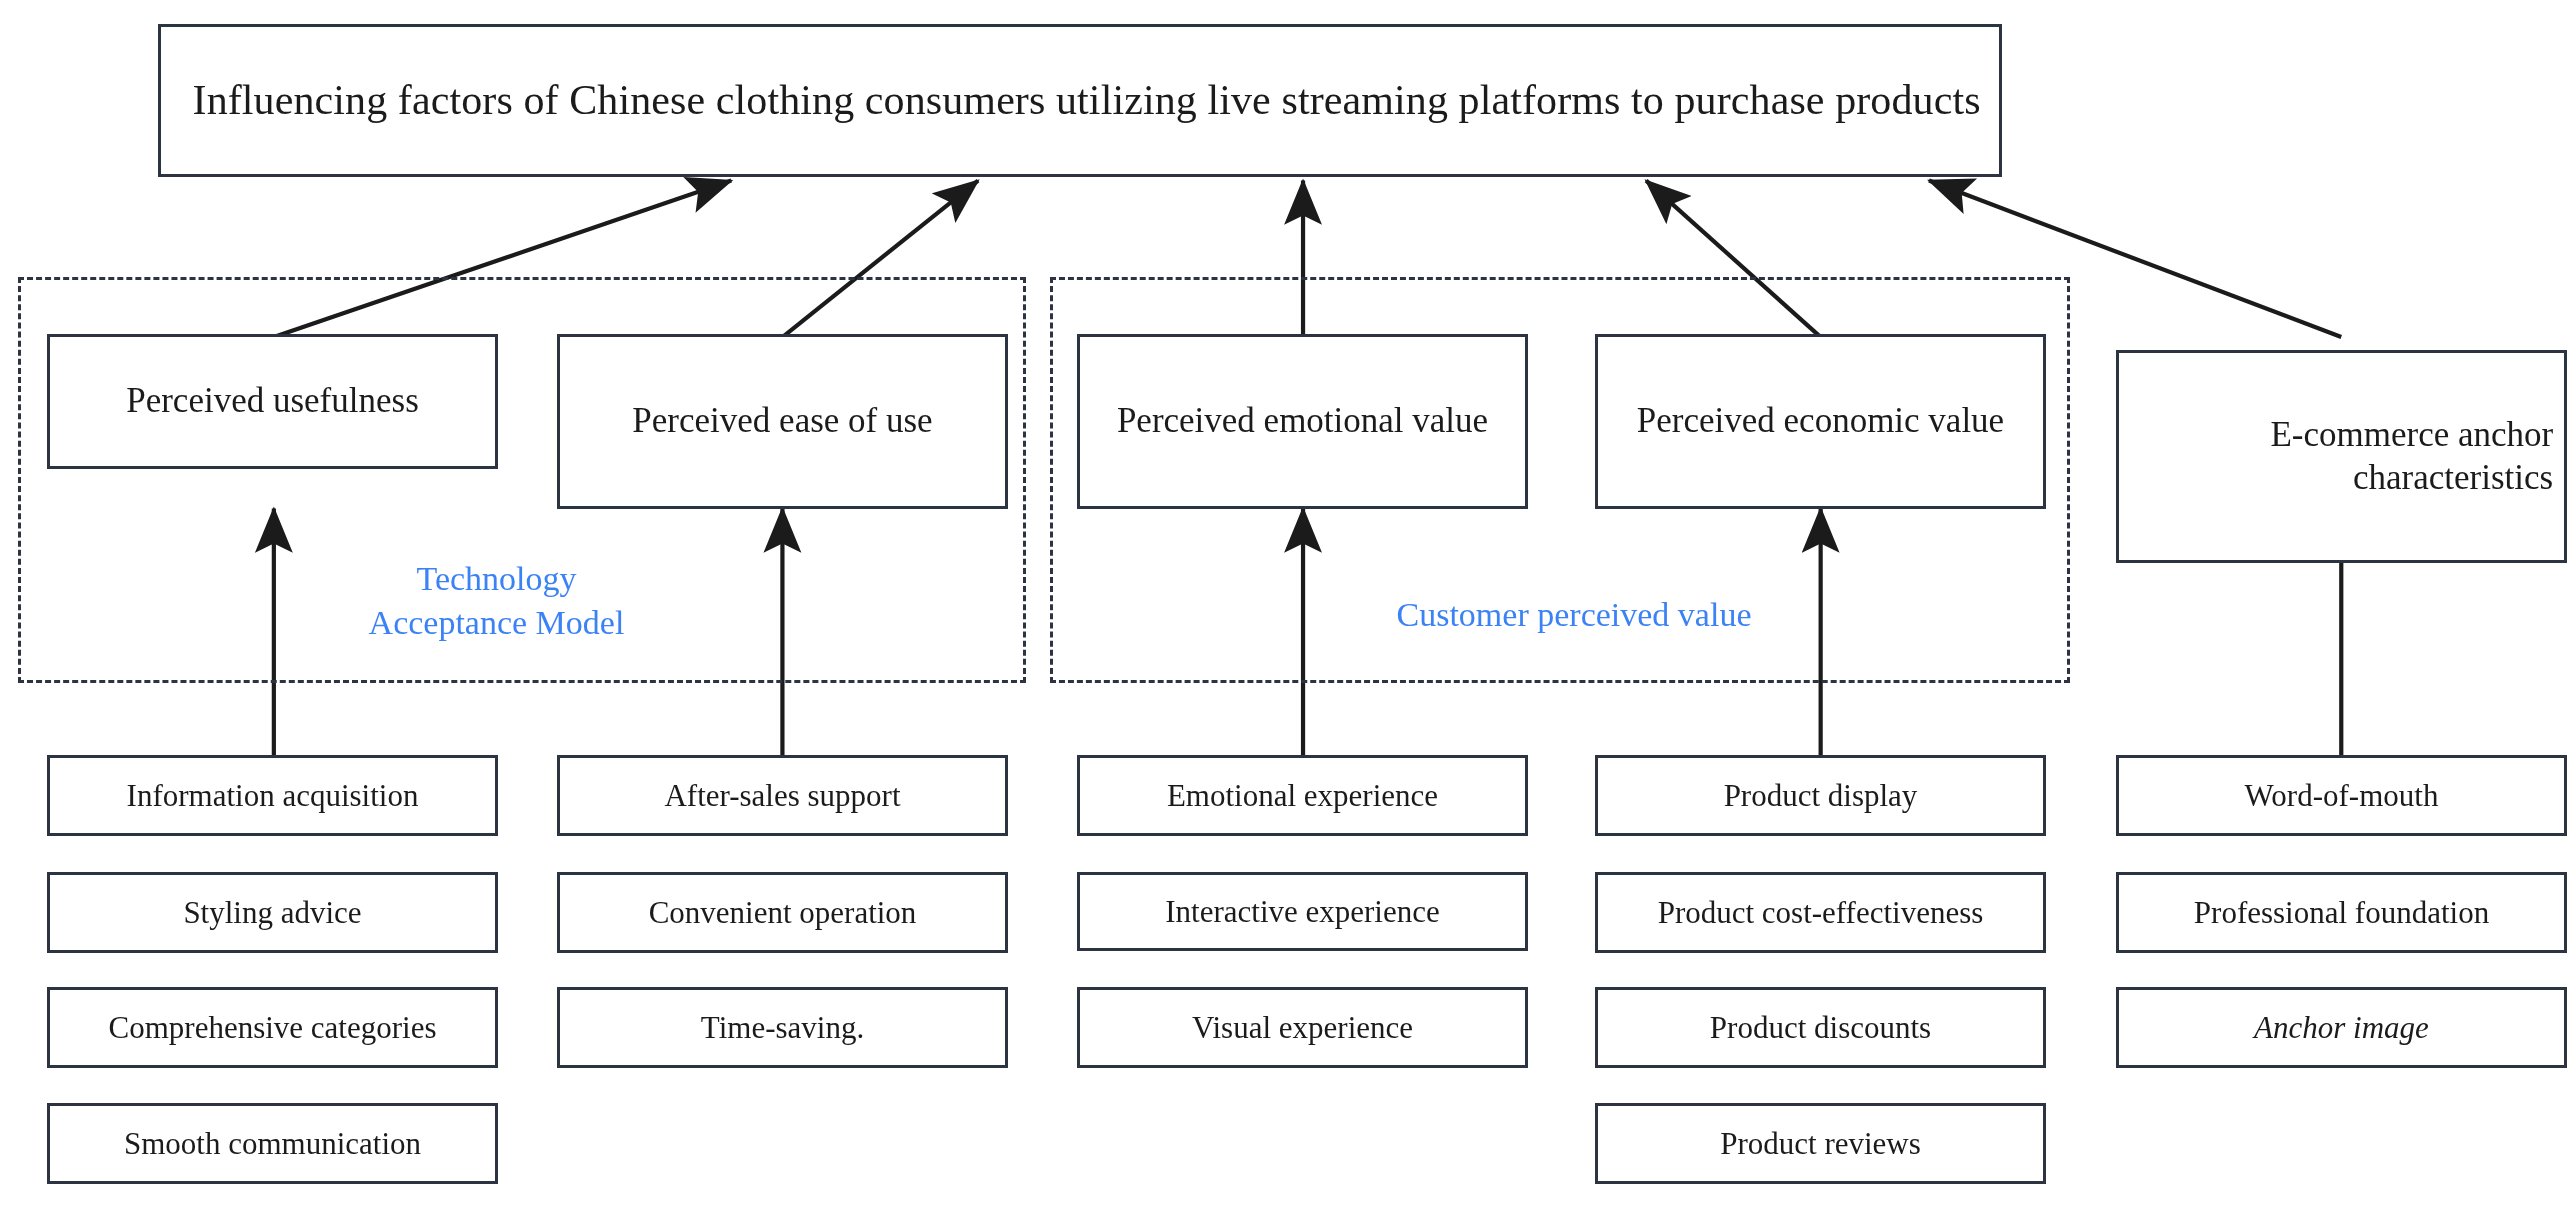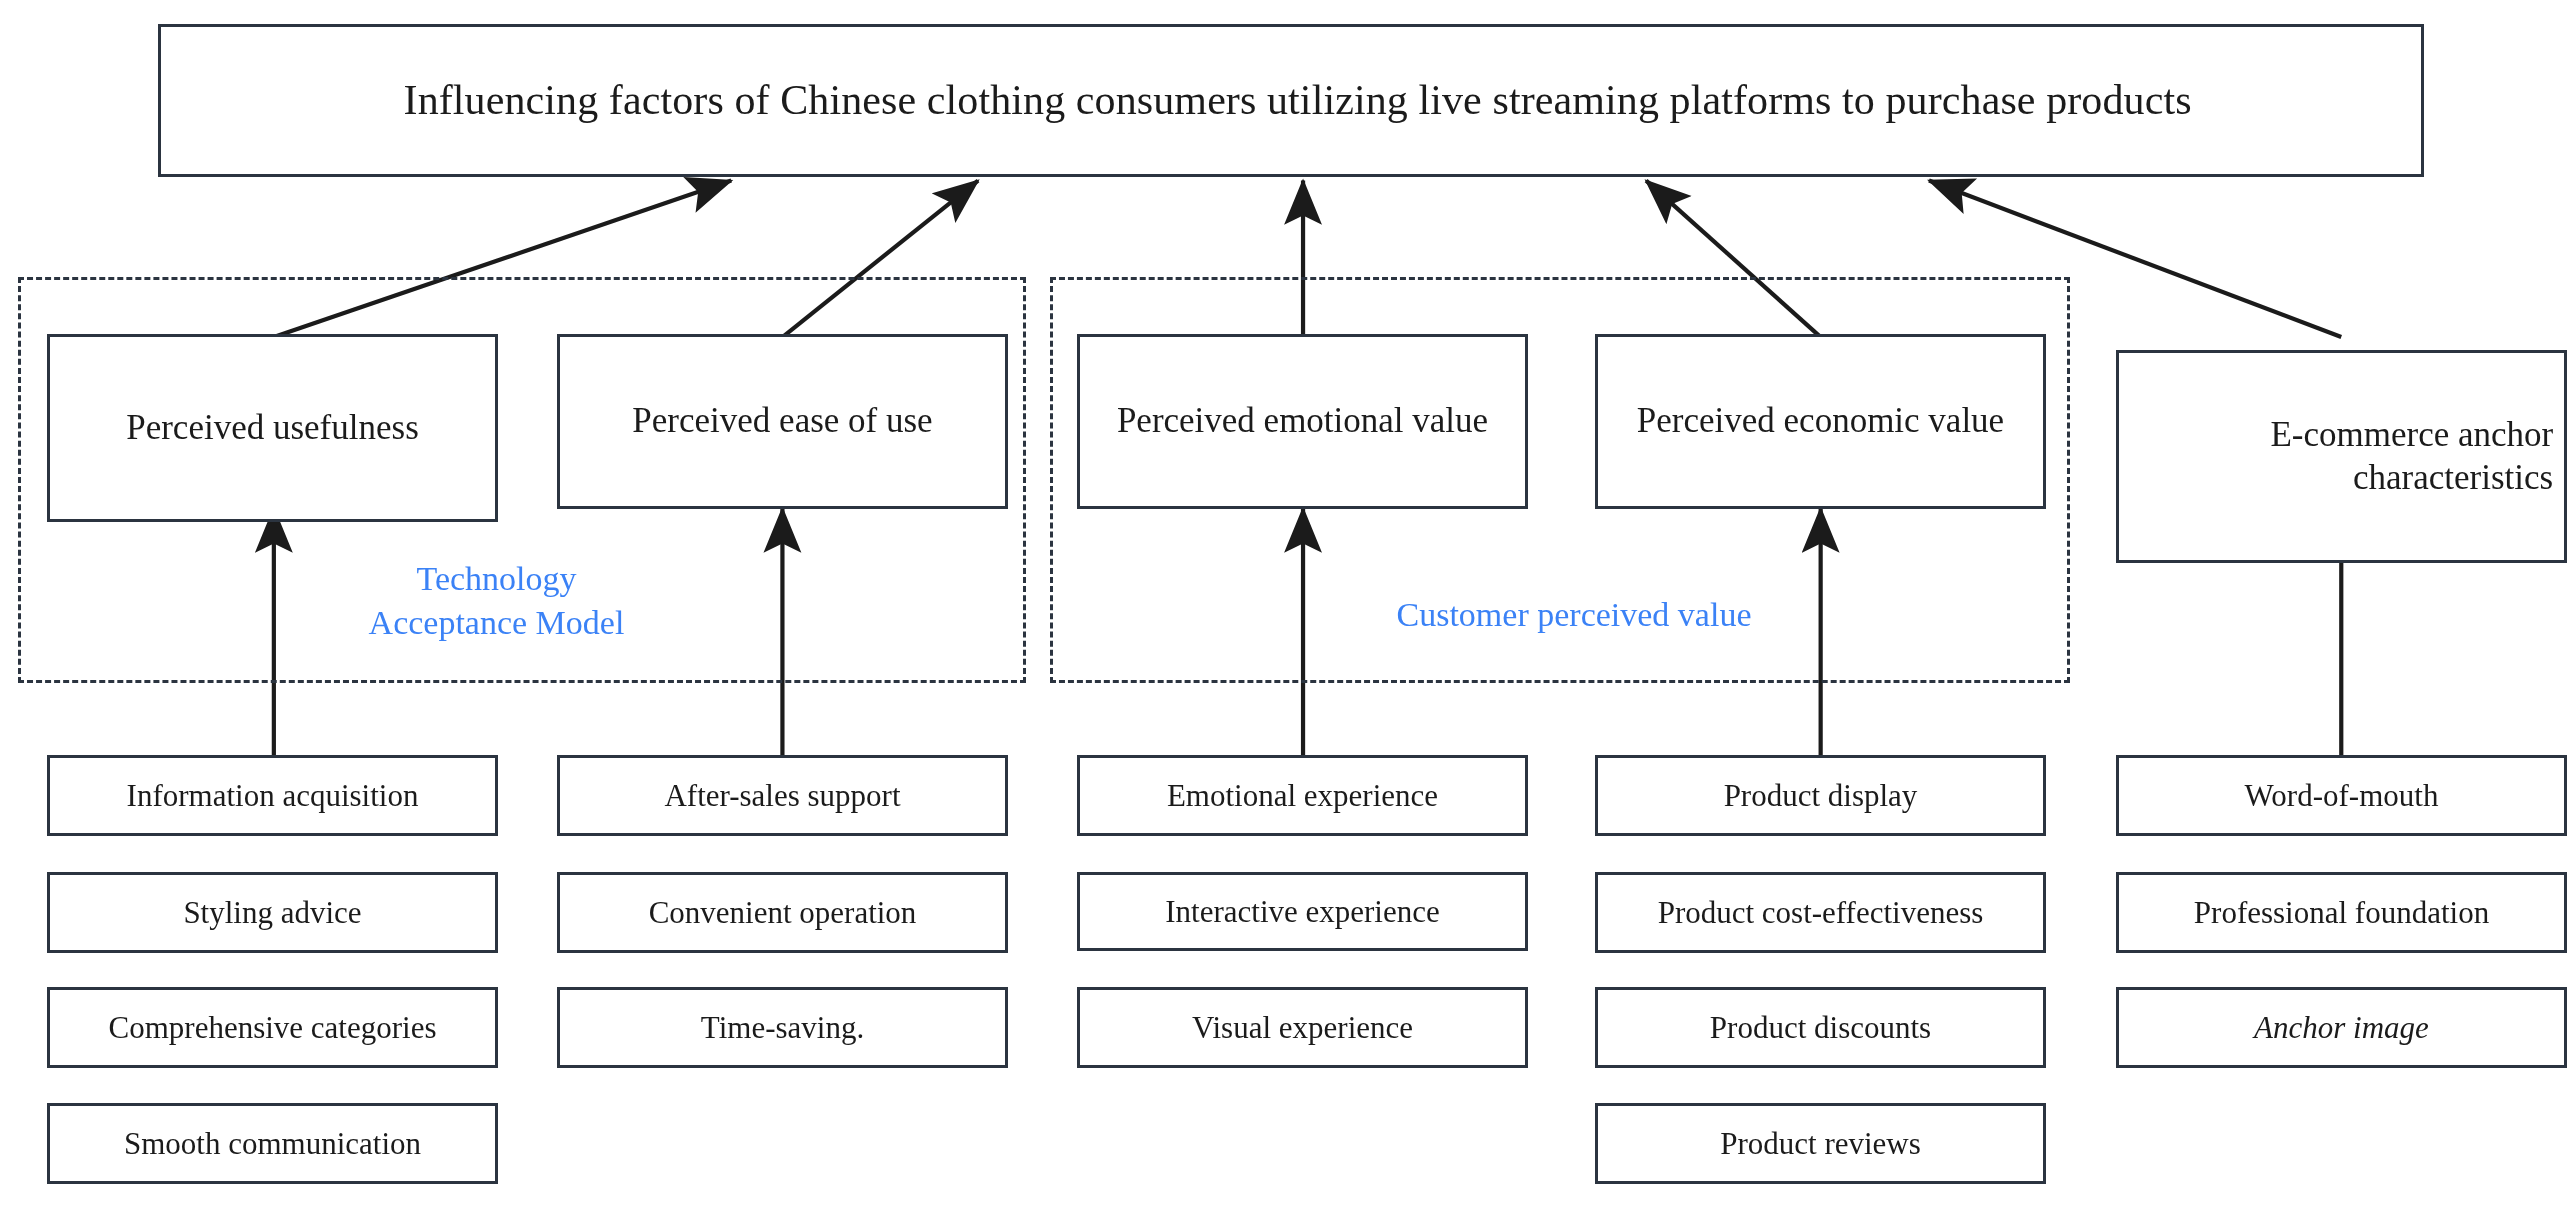--- a/index.html
+++ b/index.html
@@ -106,23 +106,23 @@
     </g>
   </svg>
 
   <div class="group-box" style="left:18px; top:277px; width:1008px; height:406px;"></div>
   <div class="group-box" style="left:1050px; top:277px; width:1020px; height:406px;"></div>
 
   <div class="group-label" style="left:274px; top:557px; width:445px;">Technology
 Acceptance Model</div>
   <div class="group-label" style="left:1303px; top:593px; width:542px;">Customer perceived value</div>
 
-  <div class="node title-node" style="left:158px; top:24px; width:2266px; height:153px;padding-left:24px;">Influencing factors of Chinese clothing consumers utilizing live streaming platforms to purchase products</div>
+  <div class="node title-node" style="left:158px; top:24px; width:1844px; height:153px;padding-left:24px;">Influencing factors of Chinese clothing consumers utilizing live streaming platforms to purchase products</div>
 
-  <div class="node level2-node" style="left:47px; top:334px; width:451px; height:188px;">Perceived usefulness</div>
+  <div class="node level2-node" style="left:47px; top:334px; width:451px; height:135px;">Perceived usefulness</div>
   <div class="node level2-node" style="left:557px; top:334px; width:451px; height:175px;">Perceived ease of use</div>
   <div class="node level2-node" style="left:1077px; top:334px; width:451px; height:175px;">Perceived emotional value</div>
   <div class="node level2-node" style="left:1595px; top:334px; width:451px; height:175px;">Perceived economic value</div>
   <div class="node level2-node" style="left:2116px; top:350px; width:451px; height:213px;text-align:right;">E-commerce anchor characteristics</div>
 
   <div class="node leaf-node" style="left:47px; top:755px; width:451px; height:81px;">Information acquisition</div>
   <div class="node leaf-node" style="left:47px; top:872px; width:451px; height:81px;">Styling advice</div>
   <div class="node leaf-node" style="left:47px; top:987px; width:451px; height:81px;">Comprehensive categories</div>
   <div class="node leaf-node" style="left:47px; top:1103px; width:451px; height:81px;">Smooth communication</div>
 

